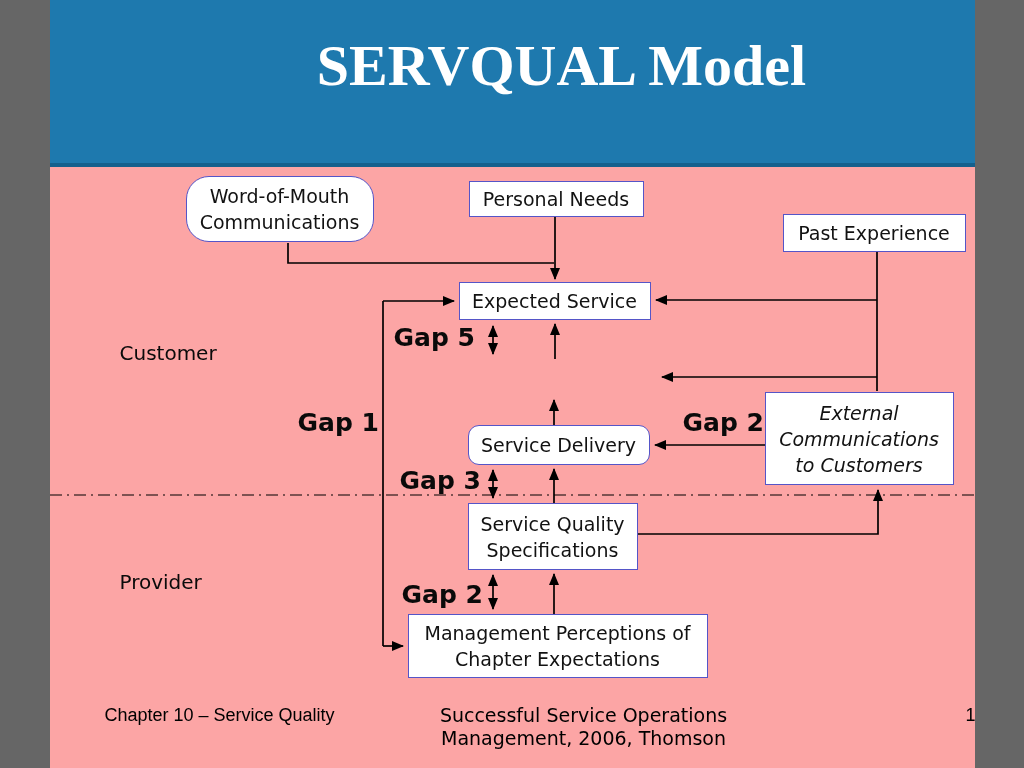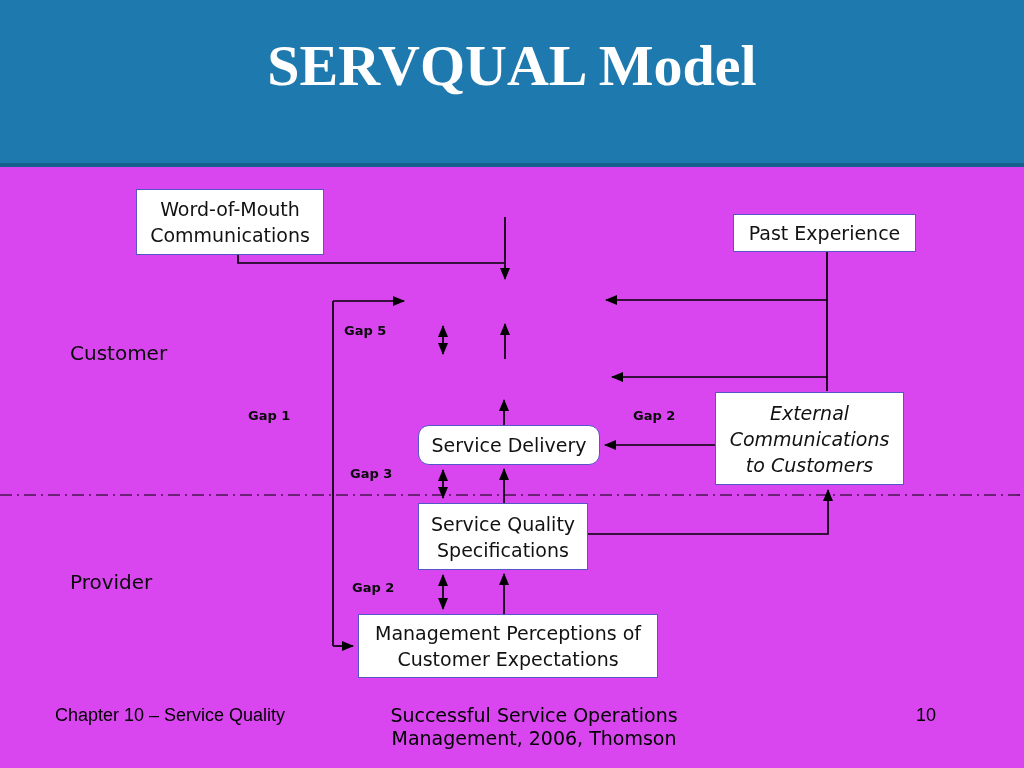--- a/index.html
+++ b/index.html
@@ -3,21 +3,21 @@
 <meta charset="utf-8">
 <style>
   :root{
     --header-blue:#1E79AE;
     --header-edge:#15608D;
     --box-border:#5555C8;
     --connector:#000000;
   }
   html,body{margin:0;padding:0;background:#666;}
   .slide{
-    position:relative;width:1024px;height:768px;background:#d946ef;
+    position:relative;width:925px;height:768px;background:#fca5a5;
     overflow:hidden;margin:0 auto;
     font-family:"DejaVu Sans","Liberation Sans",sans-serif;color:#111;
   }
   
   .banner{
     position:absolute;left:0;top:0;width:1024px;height:163px;
     background:var(--header-blue);border-bottom:4px solid var(--header-edge);
   }
   .banner h1{
     margin:0;padding-top:36px;text-align:center;
@@ -32,21 +32,21 @@
   svg.connectors marker path{fill:var(--connector);stroke:none;}
   
   .box{
     position:absolute;background:#ffffff;border:1.7px solid var(--box-border);
     display:flex;align-items:center;justify-content:center;text-align:center;
     font-size:19px;line-height:26px;white-space:pre-line;color:#121212;
     box-sizing:border-box;
   }
   
   .side-label{position:absolute;font-size:20px;color:#0a0a0a;}
-  .gap-label{position:absolute;font-size:13px;font-weight:bold;color:#0a0a0a;}
+  .gap-label{position:absolute;font-size:25px;font-weight:bold;color:#0a0a0a;}
   
   .footer-left,.footer-page{
     position:absolute;font-family:Liberation Sans, sans-serif;
     font-size:18px;color:#000;
   }
   .footer-center{
     position:absolute;left:384px;top:704px;width:300px;text-align:center;
     font-size:19px;line-height:23px;color:#000;
   }
 </style>
@@ -92,31 +92,33 @@
 
     <path d="M504 503 V469" marker-end="url(#ah)"></path>
 
     <path d="M443 575 V609" marker-start="url(#ah)" marker-end="url(#ah)"></path>
 
     <path d="M504 614 V574" marker-end="url(#ah)"></path>
 
     <path d="M588 534 H828 V490" marker-end="url(#ah)"></path>
   </svg>
 
-  <div class="box" style="left:136px;top:189px;width:188px;height:66px;">Word-of-Mouth
+  <div class="box" style="left:136px;top:176px;width:188px;height:66px;border-radius:23px;">Word-of-Mouth
 Communications</div>
+  <div class="box" style="left:419px;top:181px;width:175px;height:36px;">Personal Needs</div>
   <div class="box" style="left:733px;top:214px;width:183px;height:38px;">Past Experience</div>
+  <div class="box" style="left:409px;top:282px;width:192px;height:38px;">Expected Service</div>
   <div class="box" style="left:418px;top:425px;width:182px;height:40px;border-radius:11px;">Service Delivery</div>
   <div class="box" style="left:715px;top:392px;width:189px;height:93px;font-style:italic;">External
 Communications
 to Customers</div>
   <div class="box" style="left:418px;top:503px;width:170px;height:67px;">Service Quality
 Specifications</div>
   <div class="box" style="left:358px;top:614px;width:300px;height:64px;">Management Perceptions of
-Customer Expectations</div>
+Chapter Expectations</div>
 
   <div class="side-label" style="left:70px;top:341px;">Customer</div>
   <div class="side-label" style="left:70px;top:570px;">Provider</div>
 
   <div class="gap-label" style="left:344px;top:323px;">Gap 5</div>
   <div class="gap-label" style="left:248px;top:408px;">Gap 1</div>
   <div class="gap-label" style="left:633px;top:408px;">Gap 2</div>
   <div class="gap-label" style="left:350px;top:466px;">Gap 3</div>
   <div class="gap-label" style="left:352px;top:580px;">Gap 2</div>
 

